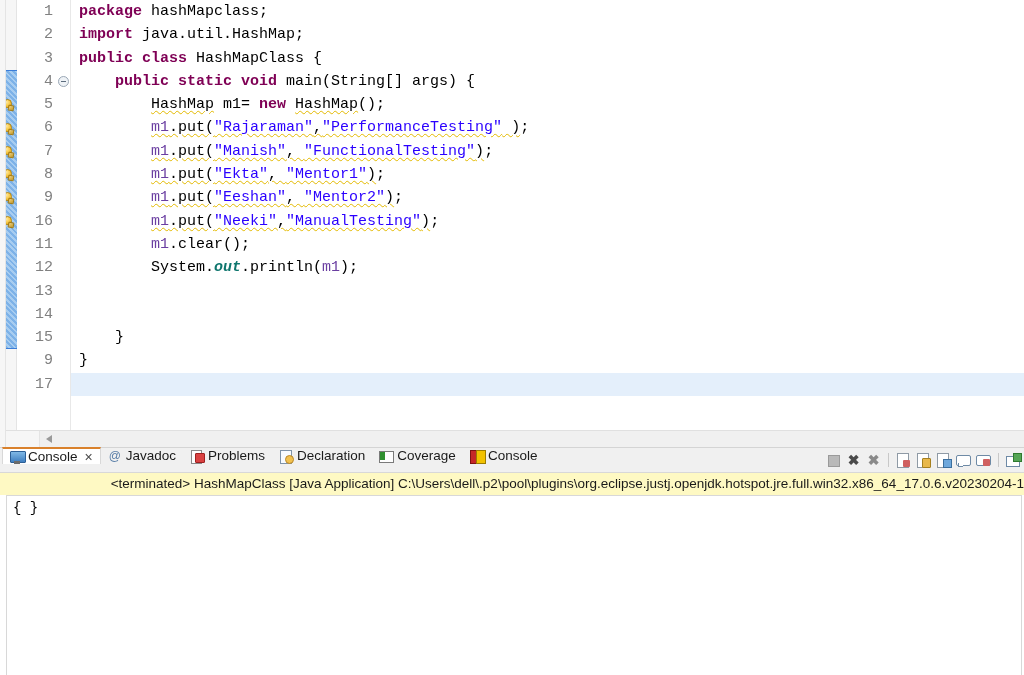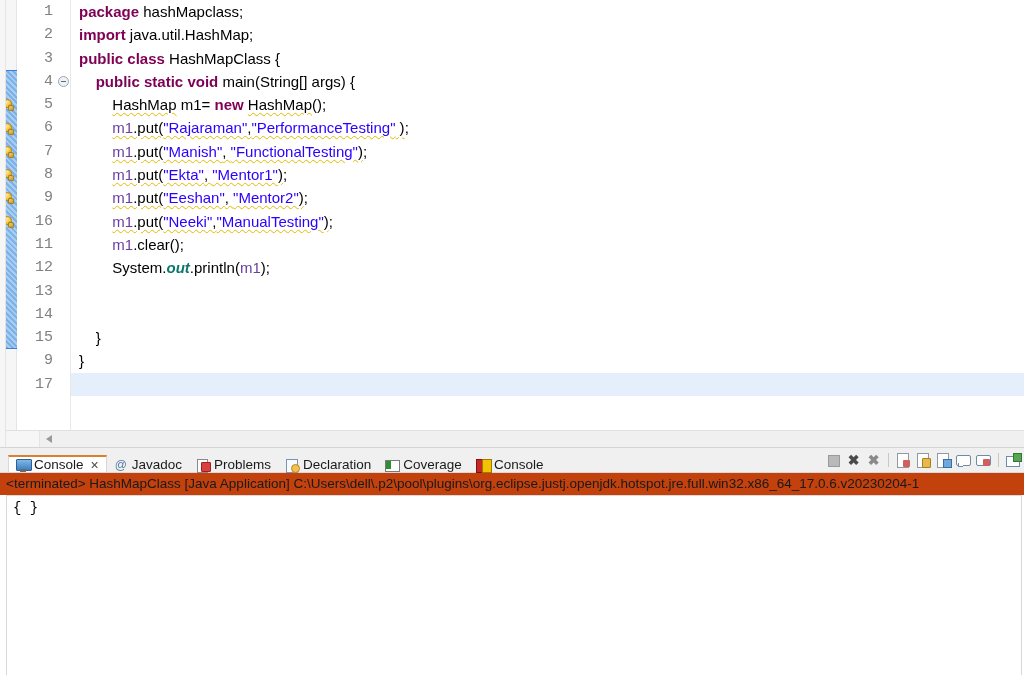--- a/index.html
+++ b/index.html
@@ -94,21 +94,21 @@
   
   .code-pane {
     flex: 1; position: relative; background: #ffffff; overflow: hidden;
   }
   .current-line-hl {
     position: absolute; left: 0; right: 0; height: 23.3px;
     background: #e4effb;
   }
   .code-lines {
     position: relative;
-    font-family: Liberation Sans, sans-serif;
+    font-family: Liberation Mono, monospace;
     font-size: 15px;
     line-height: 23.3px;
     color: #000000;
     padding-left: 8px;
     white-space: pre;
   }
   .cl { height: 23.3px; white-space: pre; }
 
   
   .kw   { color: #7f0055; font-weight: bold; }
@@ -151,21 +151,21 @@
     background: #ffffff;
     border-top: 1px solid #d4d4d4;
   }
   .cv-tabbar {
     height: 25px;
     background: #f0f0f0;
     display: flex; align-items: stretch;
     position: relative;
     border-bottom: 1px solid #d8d8d8;
   }
-  .cv-tabs { display: flex; align-items: flex-end; padding-left: 8px; }
+  .cv-tabs { display: flex; align-items: flex-start; padding-left: 2px; }
   .cv-tab {
     display: flex; align-items: center; gap: 4px;
     padding: 0 7px;
     font-size: 13.5px; color: #1a1a1a;
     white-space: nowrap;
   }
   .cv-tab.active {
     background: #ffffff;
     border-top: 2px solid #d9812c;
     border-left: 1px solid #d8d8d8;
@@ -289,23 +289,24 @@
     background:#55a555; border:1px solid #2f7a2f;
   }
 
   
   .cv-status {
     font-size: 13.5px;
     color: #1a1a1a;
     padding: 2px 0 2px 6px;
     white-space: nowrap;
     overflow: hidden;
-    background: #c2410c;
+    background: #fef9c3;
     height: 22px;
     line-height: 18px;
+    text-align: right;
   }
   .cv-output {
     flex: 1;
     background: #ffffff;
     border: 1px solid #d8d8d8;
     border-bottom: none;
     margin: 0 2px 0 6px;
     padding: 4px 6px;
     font-family: "Liberation Mono", monospace;
     font-size: 14px;

